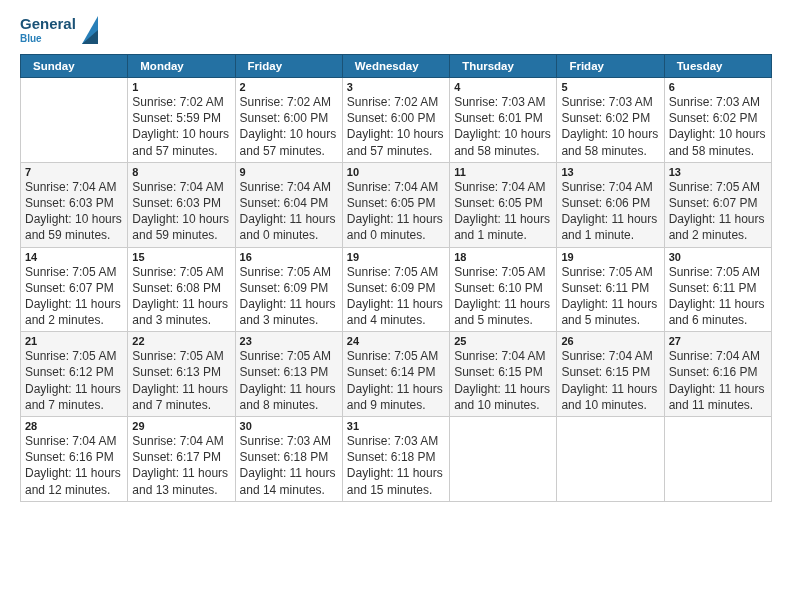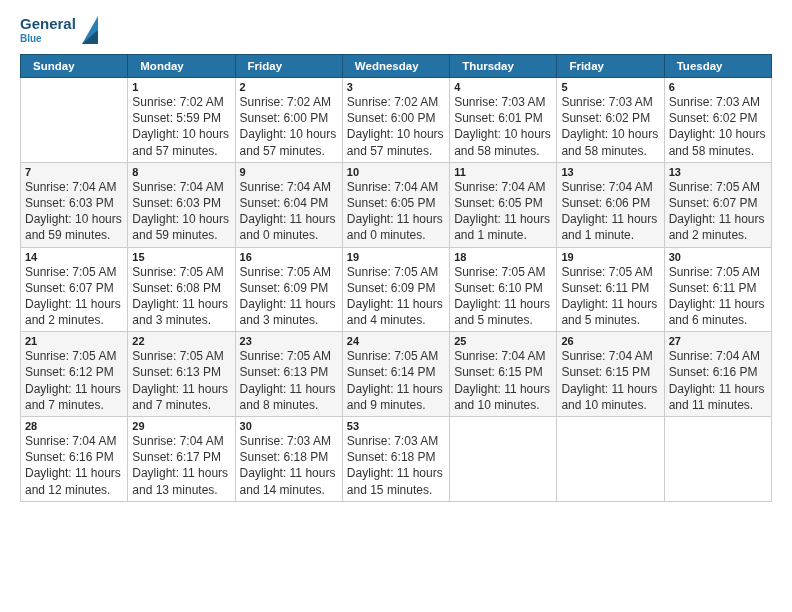--- a/index.html
+++ b/index.html
@@ -245,21 +245,21 @@
           </td>
           <td>
             <span class="day-number">29</span>
             <div class="day-info">Sunrise: 7:04 AM<br>Sunset: 6:17 PM<br>Daylight: 11 hours<br>and 13 minutes.</div>
           </td>
           <td>
             <span class="day-number">30</span>
             <div class="day-info">Sunrise: 7:03 AM<br>Sunset: 6:18 PM<br>Daylight: 11 hours<br>and 14 minutes.</div>
           </td>
           <td>
-            <span class="day-number">53</span>
+            <span class="day-number">31</span>
             <div class="day-info">Sunrise: 7:03 AM<br>Sunset: 6:18 PM<br>Daylight: 11 hours<br>and 15 minutes.</div>
           </td>
           <td class="empty-cell"></td>
           <td class="empty-cell"></td>
           <td class="empty-cell"></td>
         </tr>
       </tbody>
   </table>
 </div>
 

